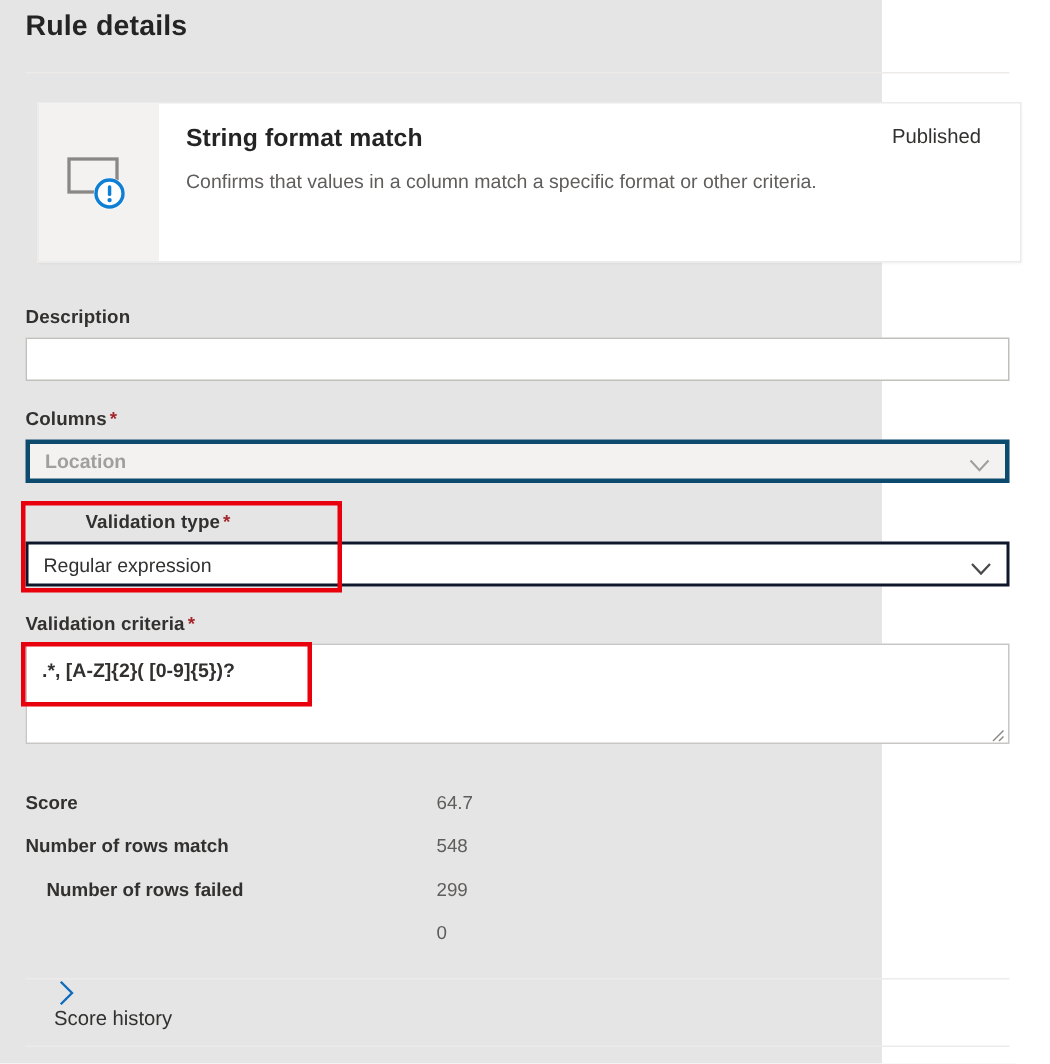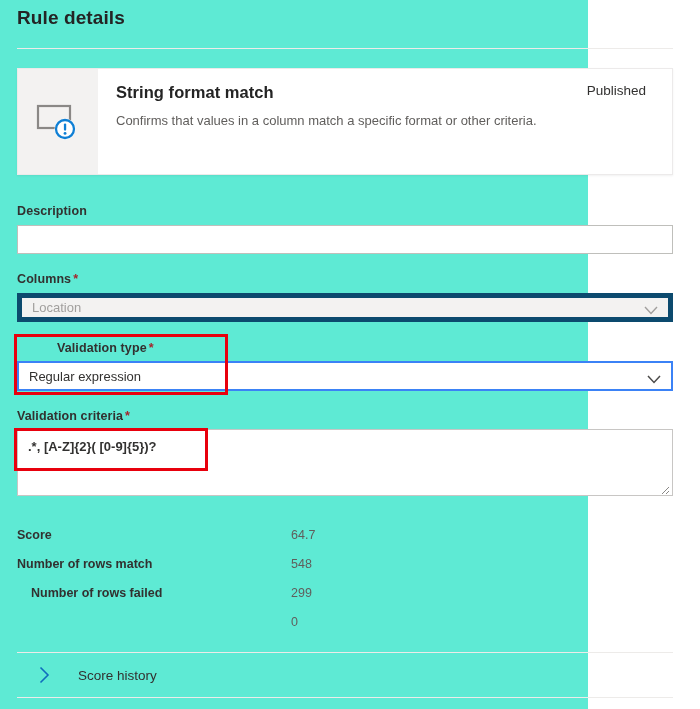--- a/index.html
+++ b/index.html
@@ -11,21 +11,21 @@
     background: #ffffff;
     font-family: "Liberation Sans", sans-serif;
     color: #323130;
     overflow: hidden;
   }
 
   .page {
     position: relative;
     width: 588px;
     height: 709px;
-    background: #5eead4;
+    background: #e5e5e5;
   }
 
   
   .page-title {
     position: absolute;
     left: 17px;
     top: 7px;
     font-size: 19px;
     font-weight: 600;
     color: #242424;
@@ -36,21 +36,21 @@
     left: 17px;
     top: 48px;
     width: 656px;
     height: 1px;
     background: #edebe9;
   }
 
   
   .rule-card {
     position: absolute;
-    left: 17px;
+    left: 25px;
     top: 68px;
     width: 656px;
     height: 107px;
     background: #ffffff;
     border: 1px solid #eceaea;
     box-shadow: 0 1px 2px rgba(0,0,0,0.06);
     display: flex;
     align-items: stretch;
   }
   .rule-card-iconpanel {
@@ -126,26 +126,27 @@
 
   .dropdown {
     position: absolute;
     display: flex;
     align-items: center;
     font-size: 13px;
     padding: 0 10px;
   }
   .dropdown.disabled {
     background: #f3f2f1;
-    border: 5px solid #0c4a6e;
+    border: 3px solid #0c4a6e;
     color: #a19f9d;
+    font-weight: bold;
   }
   .dropdown.focused {
     background: #ffffff;
-    border: 2px solid #3b82f6;
+    border: 2px solid #0f172a;
     color: #323130;
   }
   .dropdown .dd-value { flex: 1 1 auto; }
   .chev {
     width: 14px;
     height: 9px;
     flex: 0 0 14px;
     display: block;
   }
 
@@ -208,22 +209,23 @@
     height: 1px;
     background: #edebe9;
   }
   .score-history-row {
     position: absolute;
     left: 17px;
     top: 653px;
     width: 656px;
     height: 44px;
     display: flex;
-    align-items: center;
+    align-items: flex-start;
     cursor: pointer;
+    flex-direction: column;
   }
   .sh-chevron {
     width: 30px;
     margin-left: 12px;
     display: flex;
     align-items: center;
     justify-content: center;
   }
   .sh-label {
     font-size: 13.5px;

